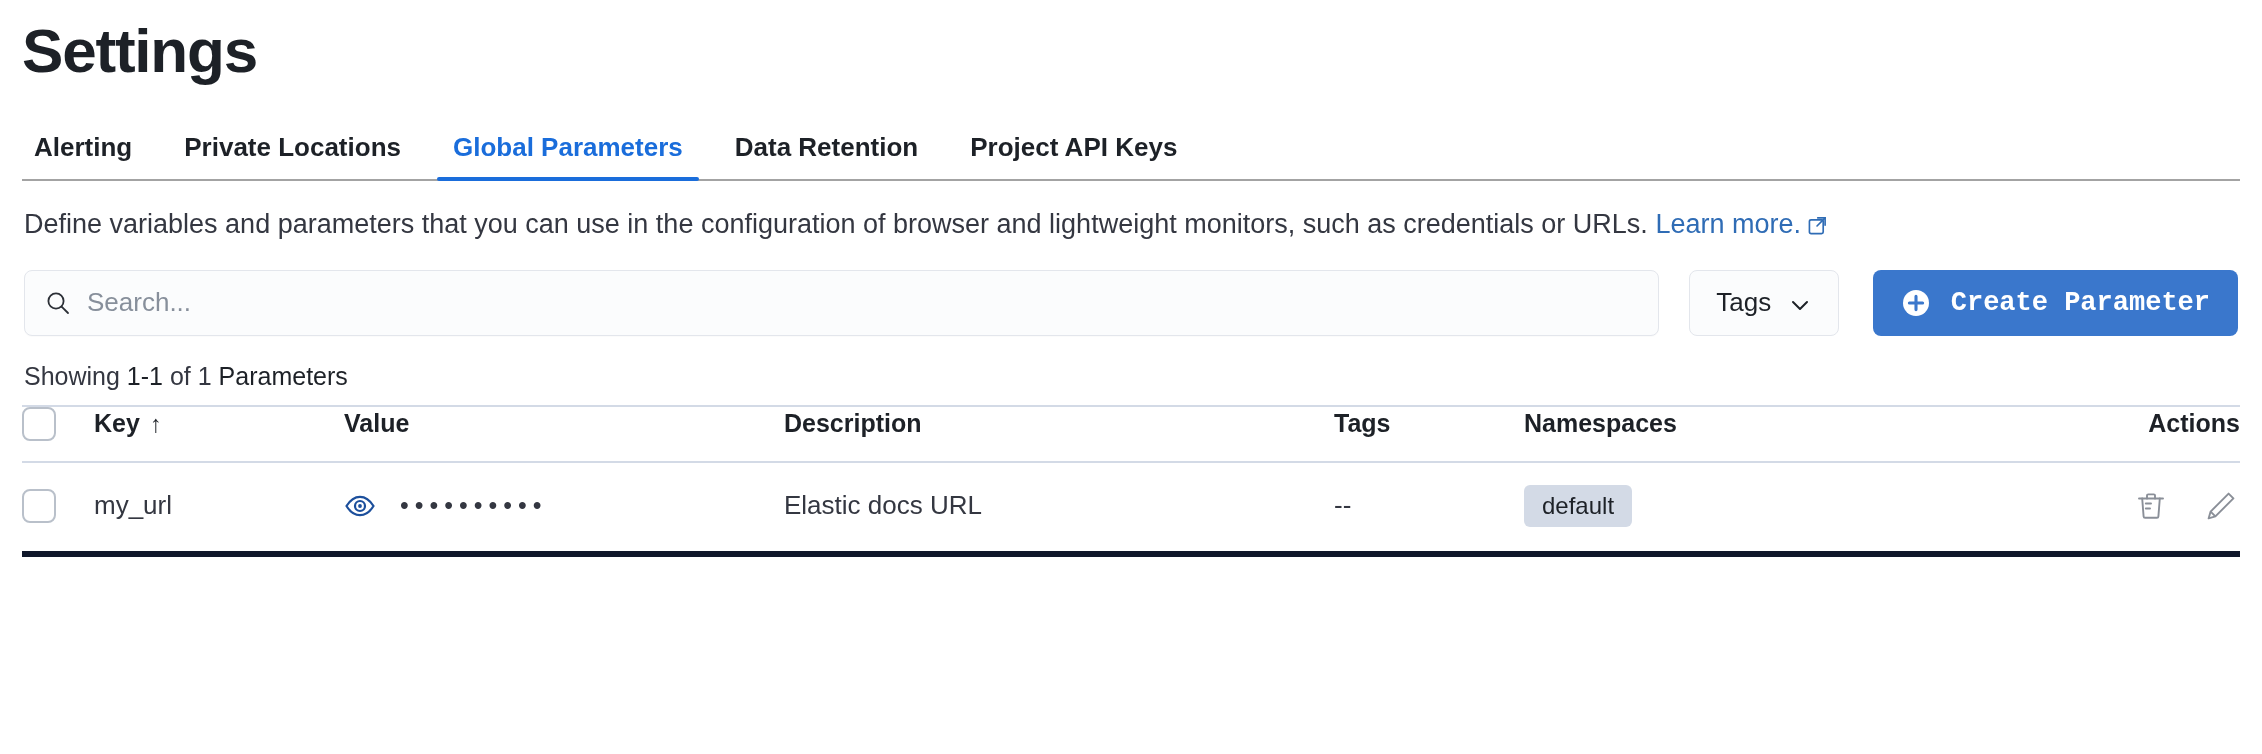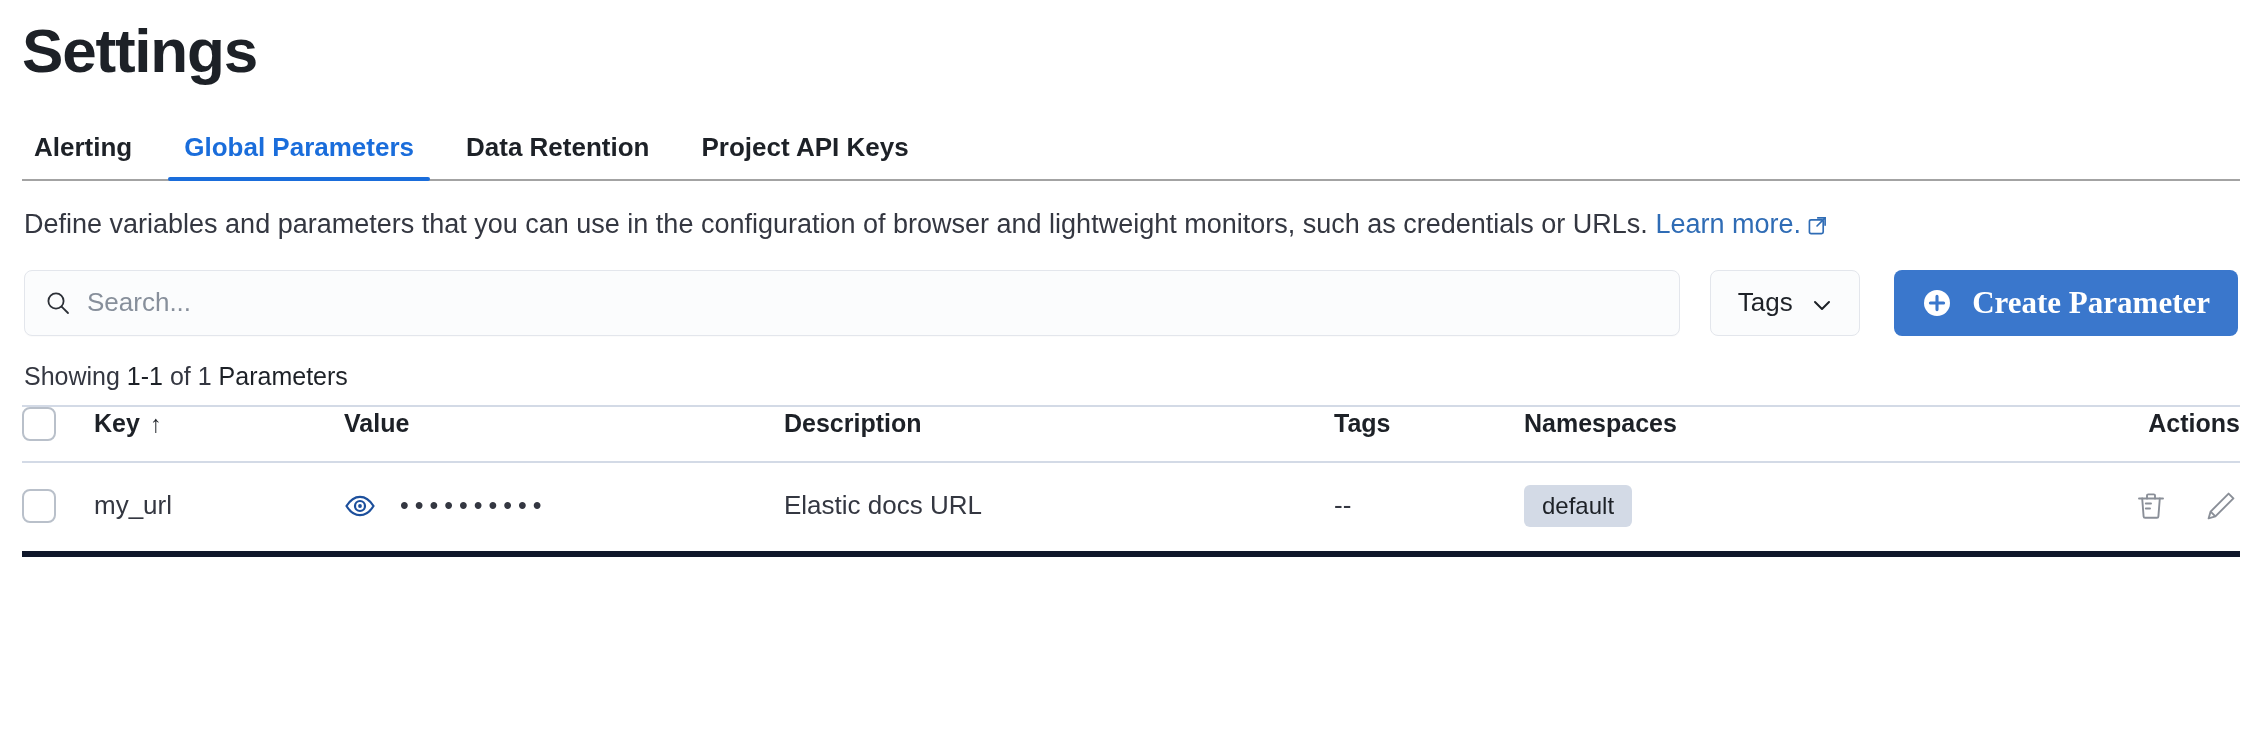--- a/index.html
+++ b/index.html
@@ -138,24 +138,24 @@
     margin-left: 22px;
     height: 66px;
     background: #3a77cc;
     border: none;
     border-radius: 8px;
     display: flex;
     align-items: center;
     gap: 20px;
     padding: 0 28px;
     color: #ffffff;
-    font-size: 31px;
+    font-size: 27px;
     font-weight: 700;
     cursor: pointer;
-    font-family: Liberation Serif, serif;
+    font-family: Liberation Mono, monospace;
     white-space: nowrap;
   }
   .plus-icon { width: 30px; height: 30px; flex: 0 0 auto; }
 
   
   .showing {
     margin-top: 26px;
     font-size: 25px;
     color: #343741;
     padding-left: 2px;
@@ -230,20 +230,21 @@
 </style>
 </head>
 <body>
 
 <div class="page">
 
   <div class="page-title">Settings</div>
 
   <div class="tabs">
     <button class="tab">Alerting</button>
+    <button class="tab">Private Locations</button>
     <button class="tab active">Global Parameters</button>
     <button class="tab">Data Retention</button>
     <button class="tab">Project API Keys</button>
   </div>
 
   <div class="description">
     <span>Define variables and parameters that you can use in the configuration of browser and lightweight monitors, such as credentials or URLs. </span><a class="link">Learn more.</a><span class="ext-icon"><svg viewBox="0 0 16 16" fill="none" stroke="#2f6cb5" stroke-width="1.4">
           <rect x="1.2" y="3.2" width="11.6" height="11.6" rx="1.4"></rect>
           <path d="M8.2 1.6h6.2v6.2" stroke-linecap="round"></path>
           <path d="M14.4 1.6 7.6 8.4" stroke-linecap="round"></path>

